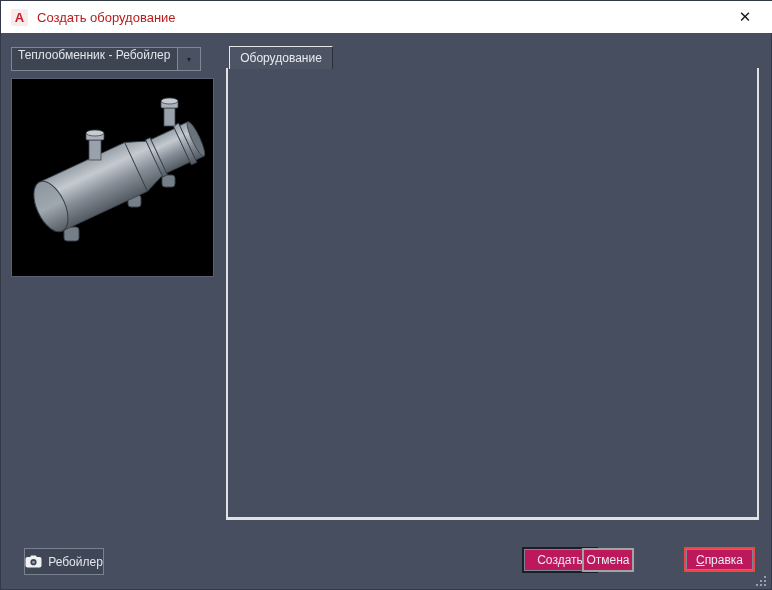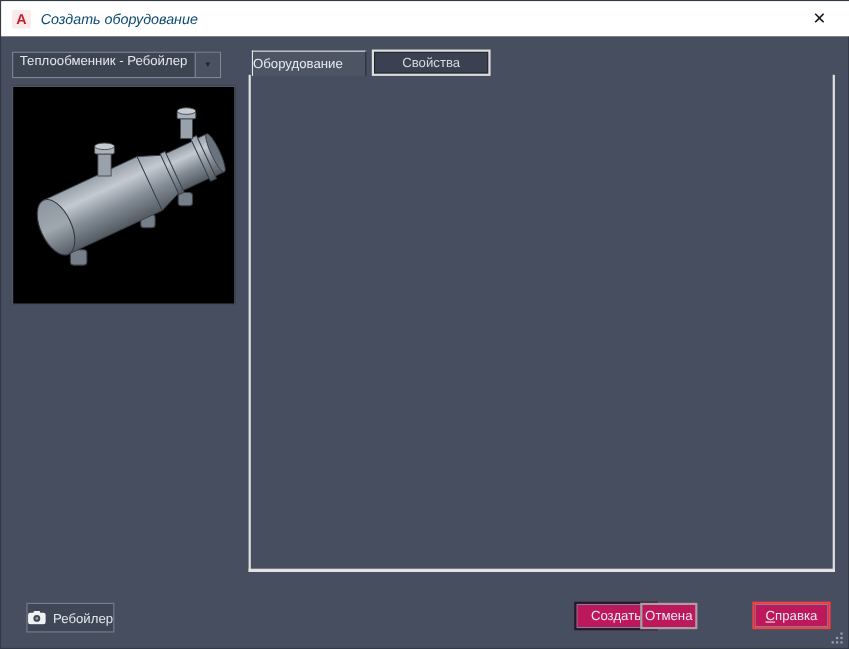--- a/index.html
+++ b/index.html
@@ -9,38 +9,38 @@
     background:#464e60;
     -webkit-font-smoothing:antialiased;
   }
   .abs{position:absolute;box-sizing:border-box;}
   .window-frame{left:0;top:0;width:772px;height:590px;border:1px solid #333a47;}
 
   
   .titlebar{left:0;top:0;width:772px;height:32px;background:#ffffff;display:flex;align-items:center;}
   .app-icon{width:17px;height:17px;margin-left:10px;background:#faeaea;border-radius:2px;
     color:#c01f2f;font-weight:bold;font-size:13px;display:flex;align-items:center;justify-content:center;}
-  .title-text{margin-left:9px;font-size:13px;color:#0c4a6e;font-style:italic;}
+  .title-text{margin-left:9px;font-size:13px;color:#b91c1c;}
   .close-btn{position:absolute;right:8px;top:0;width:40px;height:31px;display:flex;align-items:center;justify-content:center;
     color:#161616;font-size:15px;font-weight:300;cursor:pointer;}
 
   
   .combo{left:10px;top:46px;width:190px;height:24px;background:#3d4452;border:1px solid #7f8694;
     display:flex;color:#e3e6ec;font-size:12px;}
   .combo-value{flex:1;padding-left:6px;white-space:nowrap;overflow:hidden;}
   .combo-arrow{width:22px;height:100%;border-left:1px solid #7f8694;background:#4a5161;
     display:flex;align-items:center;justify-content:center;color:#1e232e;font-size:7px;}
 
   
   .preview{left:10px;top:77px;width:203px;height:199px;background:#000;border:1px solid #596073;}
 
   
   .tab-active{left:228px;top:45px;width:104px;height:23px;background:#4d5565;z-index:3;
     border-top:1px solid #e6e6e6;border-left:1px solid #e6e6e6;border-right:1px solid #2a303a;
-    display:flex;align-items:center;justify-content:flex-start;color:#e8ebf0;font-size:12px;}
+    display:flex;align-items:center;justify-content:center;color:#e8ebf0;font-size:12px;}
   .tab-inactive{left:337px;top:44px;width:108px;height:24px;background:#3a4150;z-index:3;
     border:2px solid #dedede;box-shadow:inset 0 0 0 1px #20242e;
     display:flex;align-items:center;justify-content:center;color:#d6dae2;font-size:12px;cursor:pointer;}
 
   
   .tab-page{left:225px;top:67px;width:533px;height:452px;background:#464e60;
     border-left:2px solid #e2e2e2;border-right:2px solid #e2e2e2;border-bottom:3px solid #e2e2e2;z-index:1;}
 
   
   .shapes-box{left:231px;top:68px;width:215px;height:355px;border:1px solid #6c7282;background:#4a5263;}
@@ -144,23 +144,20 @@
         <rect x="149" y="22" width="17" height="7" rx="1.5" fill="#aab1b9" stroke="#3f464e" stroke-width="0.8"></rect>
         <ellipse cx="157.5" cy="22" rx="8.5" ry="3" fill="#c7ccd2" stroke="#3f464e" stroke-width="0.8"></ellipse>
       </g>
     </svg>
   </div>
 
   <div class="abs tab-page"></div>
 
   <div class="abs tab-active">
     <span>Оборудование</span>
-  </div>
-  <div class="abs tab-inactive">
-    <span>Свойства</span>
   </div>
 
   <div class="abs shapes-box">
     <div class="list-header">Формы</div>
     <div class="list-item">1 Цилиндр</div>
     <div class="list-item">2 Цилиндр</div>
     <div class="list-item">3 Цилиндр</div>
     <div class="list-item">4 Конус</div>
     <div class="list-item">5 Цилиндр</div>
     <div class="list-item">6 Торосферическое днище</div>

